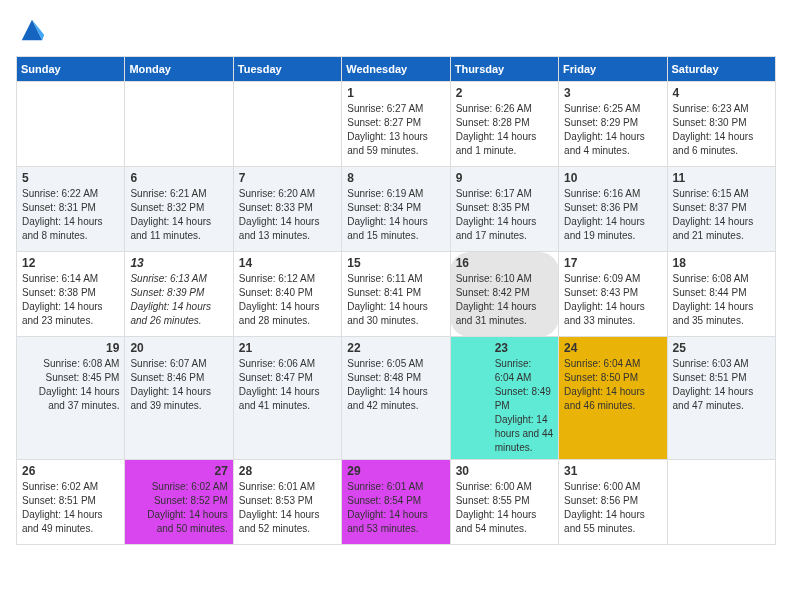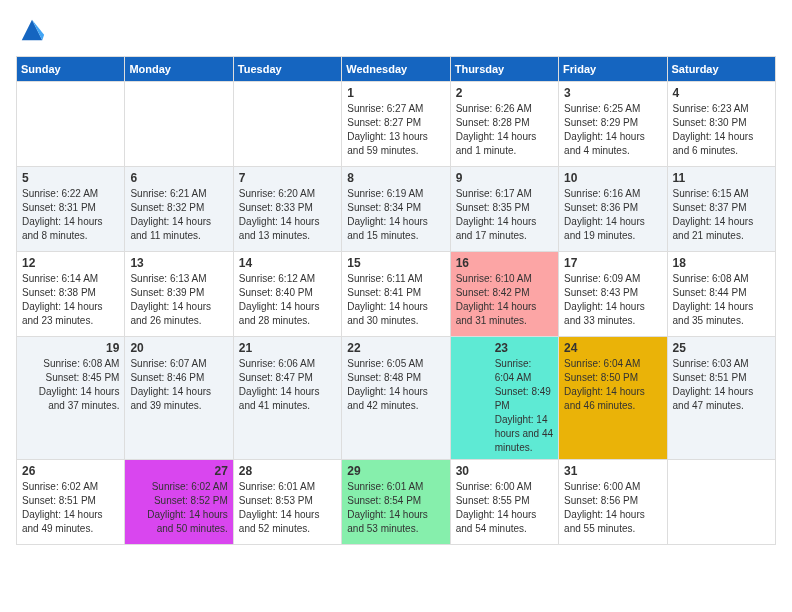--- a/index.html
+++ b/index.html
@@ -168,33 +168,33 @@
         <td style="background: rgb(240, 244, 248);">
           <div class="day-number">11</div>
           <div class="day-info">Sunrise: 6:15 AM<br>Sunset: 8:37 PM<br>Daylight: 14 hours and 21 minutes.</div>
         </td>
       </tr>
       <tr>
         <td style="background: rgb(255, 255, 255); border-radius: 15px;">
           <div class="day-number">12</div>
           <div class="day-info">Sunrise: 6:14 AM<br>Sunset: 8:38 PM<br>Daylight: 14 hours and 23 minutes.</div>
         </td>
-        <td style="background: rgb(255, 255, 255);">
+        <td style="background: rgb(255, 255, 255); font-style: italic;">
           <div class="day-number">13</div>
           <div class="day-info">Sunrise: 6:13 AM<br>Sunset: 8:39 PM<br>Daylight: 14 hours and 26 minutes.</div>
         </td>
         <td style="background: rgb(255, 255, 255);">
           <div class="day-number">14</div>
           <div class="day-info">Sunrise: 6:12 AM<br>Sunset: 8:40 PM<br>Daylight: 14 hours and 28 minutes.</div>
         </td>
         <td style="background: rgb(255, 255, 255);">
           <div class="day-number">15</div>
           <div class="day-info">Sunrise: 6:11 AM<br>Sunset: 8:41 PM<br>Daylight: 14 hours and 30 minutes.</div>
         </td>
-        <td style="background: #fca5a5;">
+        <td style="background: #e5e5e5; border-radius: 20px;">
           <div class="day-number">16</div>
           <div class="day-info">Sunrise: 6:10 AM<br>Sunset: 8:42 PM<br>Daylight: 14 hours and 31 minutes.</div>
         </td>
         <td style="background: rgb(255, 255, 255);">
           <div class="day-number">17</div>
           <div class="day-info">Sunrise: 6:09 AM<br>Sunset: 8:43 PM<br>Daylight: 14 hours and 33 minutes.</div>
         </td>
         <td style="background: rgb(255, 255, 255);">
           <div class="day-number">18</div>
           <div class="day-info">Sunrise: 6:08 AM<br>Sunset: 8:44 PM<br>Daylight: 14 hours and 35 minutes.</div>
@@ -236,21 +236,21 @@
           <div class="day-info">Sunrise: 6:02 AM<br>Sunset: 8:51 PM<br>Daylight: 14 hours and 49 minutes.</div>
         </td>
         <td style="background: #d946ef; text-align: right;">
           <div class="day-number">27</div>
           <div class="day-info">Sunrise: 6:02 AM<br>Sunset: 8:52 PM<br>Daylight: 14 hours and 50 minutes.</div>
         </td>
         <td style="background: rgb(255, 255, 255);">
           <div class="day-number">28</div>
           <div class="day-info">Sunrise: 6:01 AM<br>Sunset: 8:53 PM<br>Daylight: 14 hours and 52 minutes.</div>
         </td>
-        <td style="background: #86efac;">
+        <td style="background: #d946ef;">
           <div class="day-number">29</div>
           <div class="day-info">Sunrise: 6:01 AM<br>Sunset: 8:54 PM<br>Daylight: 14 hours and 53 minutes.</div>
         </td>
         <td style="background: rgb(255, 255, 255);">
           <div class="day-number">30</div>
           <div class="day-info">Sunrise: 6:00 AM<br>Sunset: 8:55 PM<br>Daylight: 14 hours and 54 minutes.</div>
         </td>
         <td style="background: rgb(255, 255, 255);">
           <div class="day-number">31</div>
           <div class="day-info">Sunrise: 6:00 AM<br>Sunset: 8:56 PM<br>Daylight: 14 hours and 55 minutes.</div>

